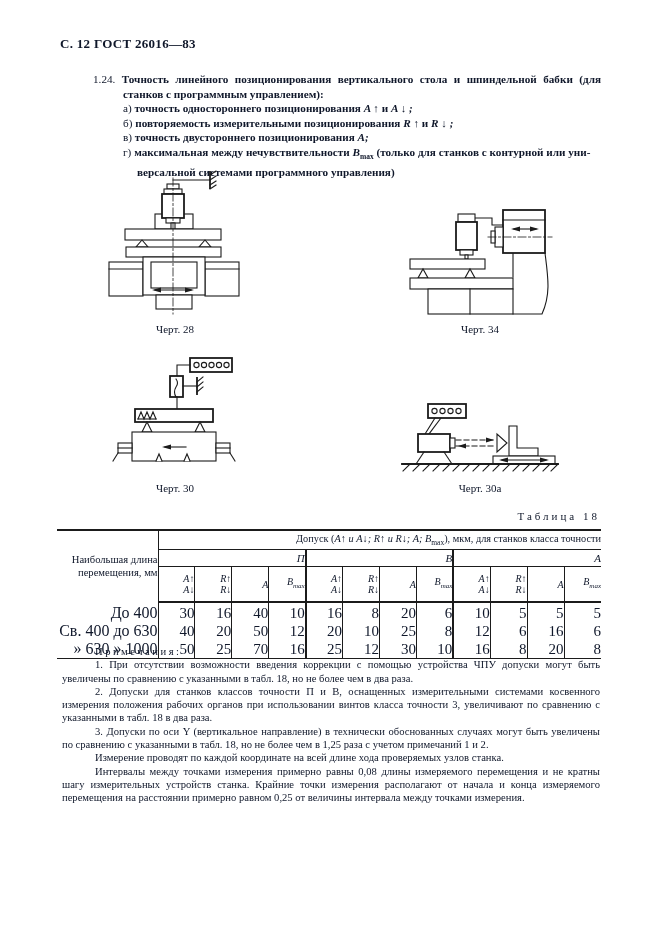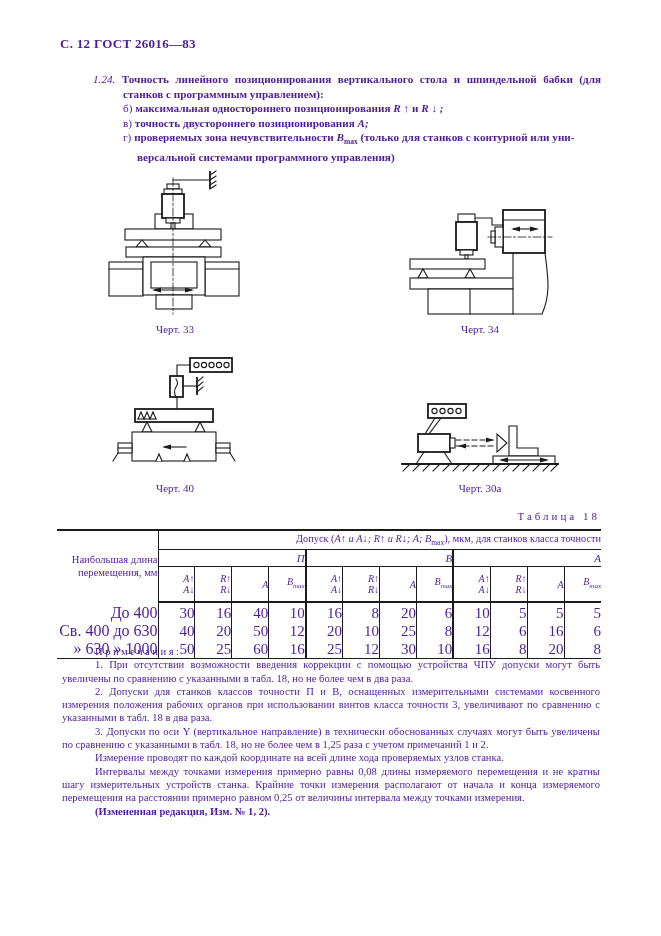--- a/index.html
+++ b/index.html
@@ -1,30 +1,30 @@
 <!DOCTYPE html>
 <html><head>
 <meta charset="utf-8">
 <style>
   html,body{margin:0;padding:0;}
   .page{
     position:relative;
     width:661px;height:824px;
     background:#ffffff;
-    color:#4c1d95;
+    color:#0f172a;
     font-family:"Liberation Serif","DejaVu Serif",serif;
     overflow:hidden;
   }
   .abs{position:absolute;}
   .pg-header{left:60px;top:36px;font-size:13px;font-weight:700;letter-spacing:.3px;}
   
   .clause{left:93px;top:72px;width:508px;font-size:11.2px;line-height:14.6px;font-weight:700;}
   .clause p{margin:0;text-align:justify;}
   .clause .intro{padding-left:30px;text-indent:-30px;}
-  .num{font-weight:400;font-style:italic;}
+  .num{font-weight:400;}
   .clause .item{margin-left:30px;text-align:left;}
   .clause .item-g{margin-left:30px;padding-left:14px;text-indent:-14px;text-align:left;}
   .letter{font-weight:400;}
   .frm{font-style:italic;}
   .conj{font-style:normal;}
   sub.small{font-size:7.5px;font-style:normal;font-weight:700;}
   
   .fig{stroke:#1b1b1b;fill:none;stroke-width:1.1;stroke-linecap:square;}
   .fig .fill{fill:#ffffff;}
   .fig .solid{fill:#1b1b1b;stroke:none;}
@@ -58,23 +58,24 @@
 </style>
 </head>
 <body>
 
 <div class="page">
 
   <div class="abs pg-header">С. 12 ГОСТ 26016—83</div>
 
   <div class="abs clause">
     <p class="intro"><span class="num">1.24.</span> <span>Точность линейного позиционирования вертикального стола и шпиндельной бабки (для станков с программным управлением):</span></p>
-    <p class="item"><span class="letter">б)</span> <span>максимальная одностороннего позиционирования</span> <span class="frm">R ↑</span> <span class="conj">и</span> <span class="frm">R ↓ ;</span></p>
+    <p class="item"><span class="letter">а)</span> <span>точность одностороннего позиционирования</span> <span class="frm">A ↑</span> <span class="conj">и</span> <span class="frm">A ↓ ;</span></p>
+    <p class="item"><span class="letter">б)</span> <span>повторяемость измерительными позиционирования</span> <span class="frm">R ↑</span> <span class="conj">и</span> <span class="frm">R ↓ ;</span></p>
     <p class="item"><span class="letter">в)</span> <span>точность двустороннего позиционирования</span> <span class="frm">A;</span></p>
-    <p class="item-g"><span class="letter">г)</span> <span>проверяемых зона нечувствительности</span> <span class="frm">B</span><sub class="small">max</sub> <span>(только для станков с контурной или уни-</span><br><span>версальной системами программного управления)</span></p>
+    <p class="item-g"><span class="letter">г)</span> <span>максимальная между нечувствительности</span> <span class="frm">B</span><sub class="small">max</sub> <span>(только для станков с контурной или уни-</span><br><span>версальной системами программного управления)</span></p>
   </div>
 
   <svg class="abs fig" style="left:95px;top:170px;" width="160" height="148" viewBox="0 0 160 148">
     <g>
       <line x1="78" y1="10" x2="115" y2="10"></line>
       <line x1="115" y1="2" x2="115" y2="18" class="thick"></line>
       <line x1="115" y1="5" x2="121" y2="1"></line>
       <line x1="115" y1="10" x2="121" y2="6"></line>
       <line x1="115" y1="15" x2="121" y2="11"></line>
       <line x1="115" y1="19" x2="121" y2="15"></line>
@@ -104,21 +105,21 @@
       <rect x="56" y="92" width="46" height="26" class="fill"></rect>
       <rect x="61" y="125" width="36" height="14" class="fill"></rect>
     </g>
     <g>
       <line x1="60" y1="120" x2="96" y2="120"></line>
       <polygon points="57,120 66,117.5 66,122.5" class="solid"></polygon>
       <polygon points="99,120 90,117.5 90,122.5" class="solid"></polygon>
     </g>
     <line class="cl" x1="78" y1="8" x2="78" y2="144"></line>
   </svg>
-  <div class="abs caption" style="left:95px;top:323px;">Черт. 33</div>
+  <div class="abs caption" style="left:95px;top:323px;">Черт. 28</div>
 
   <svg class="abs fig" style="left:400px;top:202px;" width="160" height="114" viewBox="0 0 160 114">
     <g>
       <path d="M113,51 L113,75 M145,51 C148,75 151,92 142,112 L113,112" class="fill"></path>
     </g>
     <g>
       <rect x="103" y="8" width="42" height="43" class="fill thick"></rect>
       <line x1="103" y1="18" x2="145" y2="18"></line>
       <rect x="95" y="25" width="8" height="20" class="fill"></rect>
       <rect x="91" y="29" width="4" height="12" class="fill"></rect>
@@ -185,21 +186,21 @@
       <line x1="6" y1="99" x2="1" y2="107"></line>
       <line x1="118" y1="99" x2="123" y2="107"></line>
       <polyline points="44,107 47,100 50,107" class="fill"></polyline>
       <polyline points="72,107 75,100 78,107" class="fill"></polyline>
     </g>
     <g>
       <line x1="53" y1="93" x2="74" y2="93"></line>
       <polygon points="50,93 59,90.5 59,95.5" class="solid"></polygon>
     </g>
   </svg>
-  <div class="abs caption" style="left:95px;top:482px;">Черт. 40</div>
+  <div class="abs caption" style="left:95px;top:482px;">Черт. 30</div>
 
   <svg class="abs fig" style="left:398px;top:398px;" width="165" height="74" viewBox="0 0 165 74">
     <g>
       <rect x="30" y="6" width="38" height="14" class="fill thick"></rect>
       <circle cx="36.5" cy="13" r="2.6"></circle>
         <circle cx="44.5" cy="13" r="2.6"></circle>
       <circle cx="52.5" cy="13" r="2.6"></circle>
         <circle cx="60.5" cy="13" r="2.6"></circle>
       <line x1="37" y1="20" x2="27" y2="36"></line>
       <line x1="43" y1="20" x2="31" y2="36"></line>
@@ -323,37 +324,36 @@
         <td class="val bl1">8</td>
         <td class="val bl2">12</td>
         <td class="val bl1">6</td>
         <td class="val bl1">16</td>
         <td class="val bl1">6</td>
       </tr>
       <tr>
         <td class="lab">»  630  »  1000</td>
         <td class="val bl15">50</td>
         <td class="val bl1">25</td>
-        <td class="val bl1">60</td>
+        <td class="val bl1">70</td>
         <td class="val bl1">16</td>
         <td class="val bl2">25</td>
         <td class="val bl1">12</td>
         <td class="val bl1">30</td>
         <td class="val bl1">10</td>
         <td class="val bl2">16</td>
         <td class="val bl1">8</td>
         <td class="val bl1">20</td>
         <td class="val bl1">8</td>
       </tr>
     </tbody>
   </table>
 
   <div class="abs notes">
     <p class="nhead">Примечания:</p>
     <p>1. При отсутствии возможности введения коррекции с помощью устройства ЧПУ допуски могут быть увеличены по сравнению с указанными в табл. 18, но не более чем в два раза.</p>
     <p>2. Допуски для станков классов точности П и В, оснащенных измерительными системами косвенного измерения положения рабочих органов при использовании винтов класса точности 3, увеличивают по сравнению с указанными в табл. 18 в два раза.</p>
     <p>3. Допуски по оси Y (вертикальное направление) в технически обоснованных случаях могут быть увеличены по сравнению с указанными в табл. 18, но не более чем в 1,25 раза с учетом примечаний 1 и 2.</p>
     <p>Измерение проводят по каждой координате на всей длине хода проверяемых узлов станка.</p>
     <p>Интервалы между точками измерения примерно равны 0,08 длины измеряемого перемещения и не кратны шагу измерительных устройств станка. Крайние точки измерения располагают от начала и конца измеряемого перемещения на расстоянии примерно равном 0,25 от величины интервала между точками измерения.</p>
-    <p class="bold">(Измененная редакция, Изм. № 1, 2).</p>
   </div>
 
 </div>
 
 </body></html>

